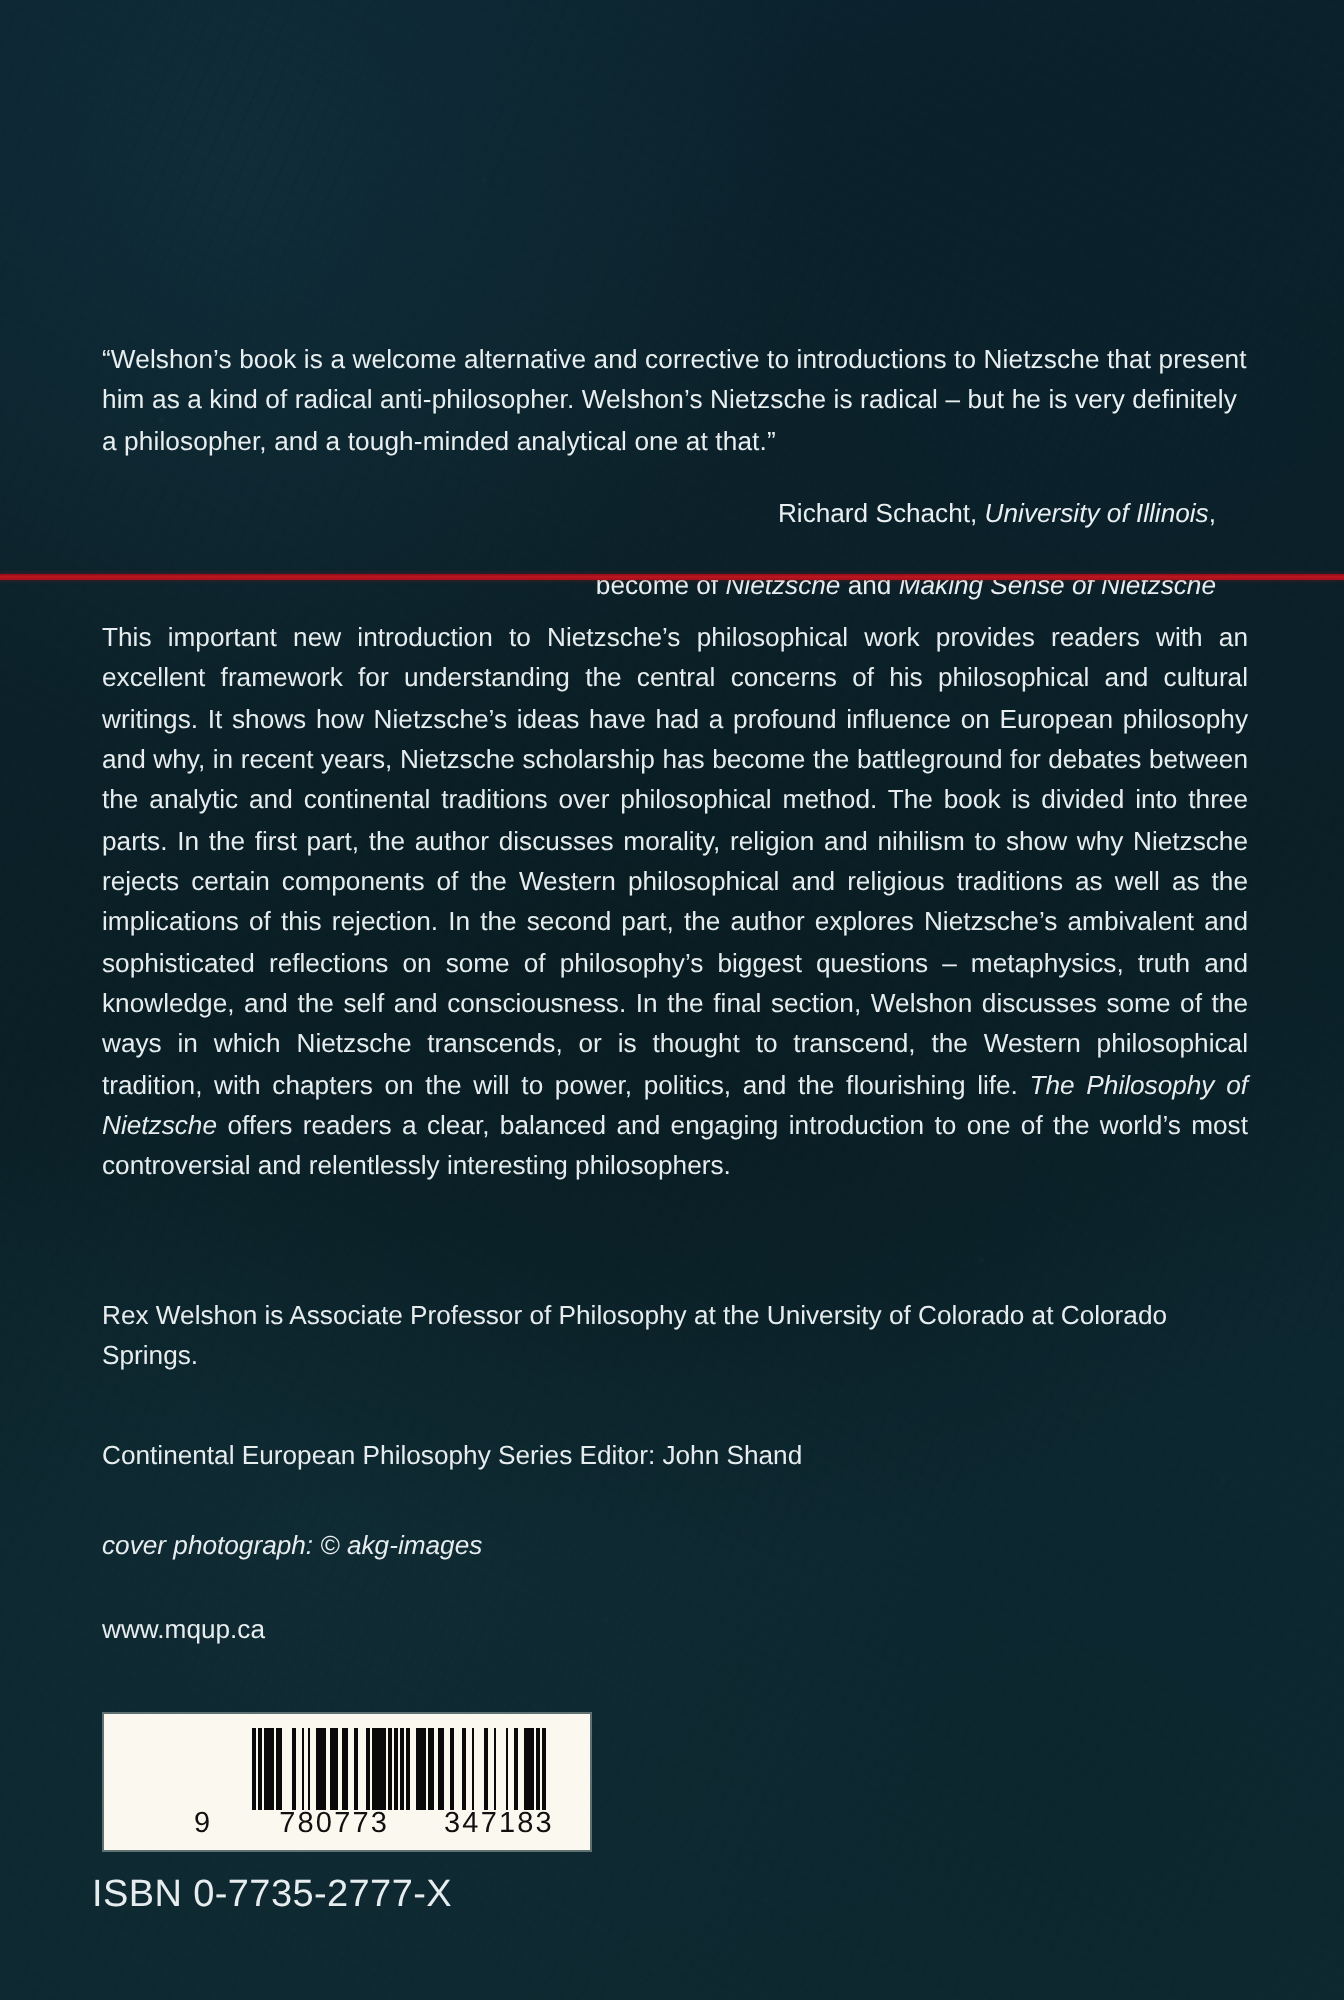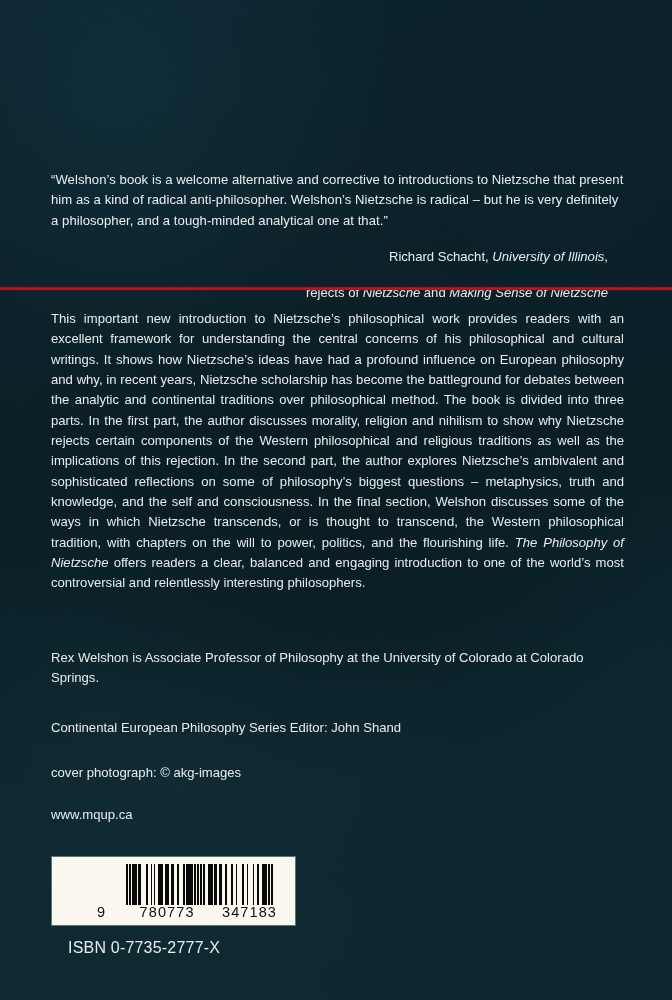--- a/index.html
+++ b/index.html
@@ -125,20 +125,21 @@
 
   
   .photo-credit {
     position: absolute;
     left: 51px;
     top: 763px;
     margin: 0;
     font-size: 13.1px;
     line-height: 20.35px;
     color: #e7edee;
+    font-style: italic;
   }
 
   
   .publisher {
     position: absolute;
     left: 51px;
     top: 805px;
     margin: 0;
     font-size: 13.1px;
     line-height: 20.35px;
@@ -180,41 +181,41 @@
     letter-spacing: 1.1px;
     color: #101010;
     display: flex;
     justify-content: space-between;
     align-items: baseline;
   }
   .barcode-digits .lead { margin-right: 6px; }
 
   .isbn {
     position: absolute;
-    left: 68px;
+    left: 46px;
     top: 938px;
     margin: 0;
-    font-size: 16px;
+    font-size: 19px;
     line-height: 20.35px;
     color: #e7edee;
     letter-spacing: 0.2px;
   }
 </style>
 </head>
 <body>
 
 <div id="cover">
   <div id="grain"></div>
 
   <div class="content">
 
     <div class="endorsement">
       <p class="endorsement-quote">“Welshon’s book is a welcome alternative and corrective to introductions to Nietzsche that present him as a kind of radical anti-philosopher. Welshon’s Nietzsche is radical – but he is very definitely a philosopher, and a tough-minded analytical one at that.”</p>
       <p class="endorsement-attrib"><span>Richard Schacht, </span><span class="it">University of Illinois</span><span>,</span></p>
-      <p class="endorsement-attrib"><span>rejects of </span><span class="it">Nietzsche</span><span> and </span><span class="it">Making Sense of Nietzsche</span></p>
+      <p class="endorsement-attrib"><span>become of </span><span class="it">Nietzsche</span><span> and </span><span class="it">Making Sense of Nietzsche</span></p>
     </div>
 
     <div class="rule"></div>
 
     <p class="blurb"><span>This important new introduction to Nietzsche’s philosophical work provides readers with an excellent framework for understanding the central concerns of his philosophical and cultural writings. It shows how Nietzsche’s ideas have had a profound influence on European philosophy and why, in recent years, Nietzsche scholarship has become the battleground for debates between the analytic and continental traditions over philosophical method. The book is divided into three parts. In the first part, the author discusses morality, religion and nihilism to show why Nietzsche rejects certain components of the Western philosophical and religious traditions as well as the implications of this rejection. In the second part, the author explores Nietzsche’s ambivalent and sophisticated reflections on some of philosophy’s biggest questions – metaphysics, truth and knowledge, and the self and consciousness. In the final section, Welshon discusses some of the ways in which Nietzsche transcends, or is thought to transcend, the Western philosophical tradition, with chapters on the will to power, politics, and the flourishing life. </span><span class="it">The Philosophy of Nietzsche</span><span> offers readers a clear, balanced and engaging introduction to one of the world’s most controversial and relentlessly interesting philosophers.</span></p>
 
     <p class="bio">Rex Welshon is Associate Professor of Philosophy at the University of Colorado at Colorado Springs.</p>
 
     <p class="series">Continental European Philosophy Series Editor: John Shand</p>
 

